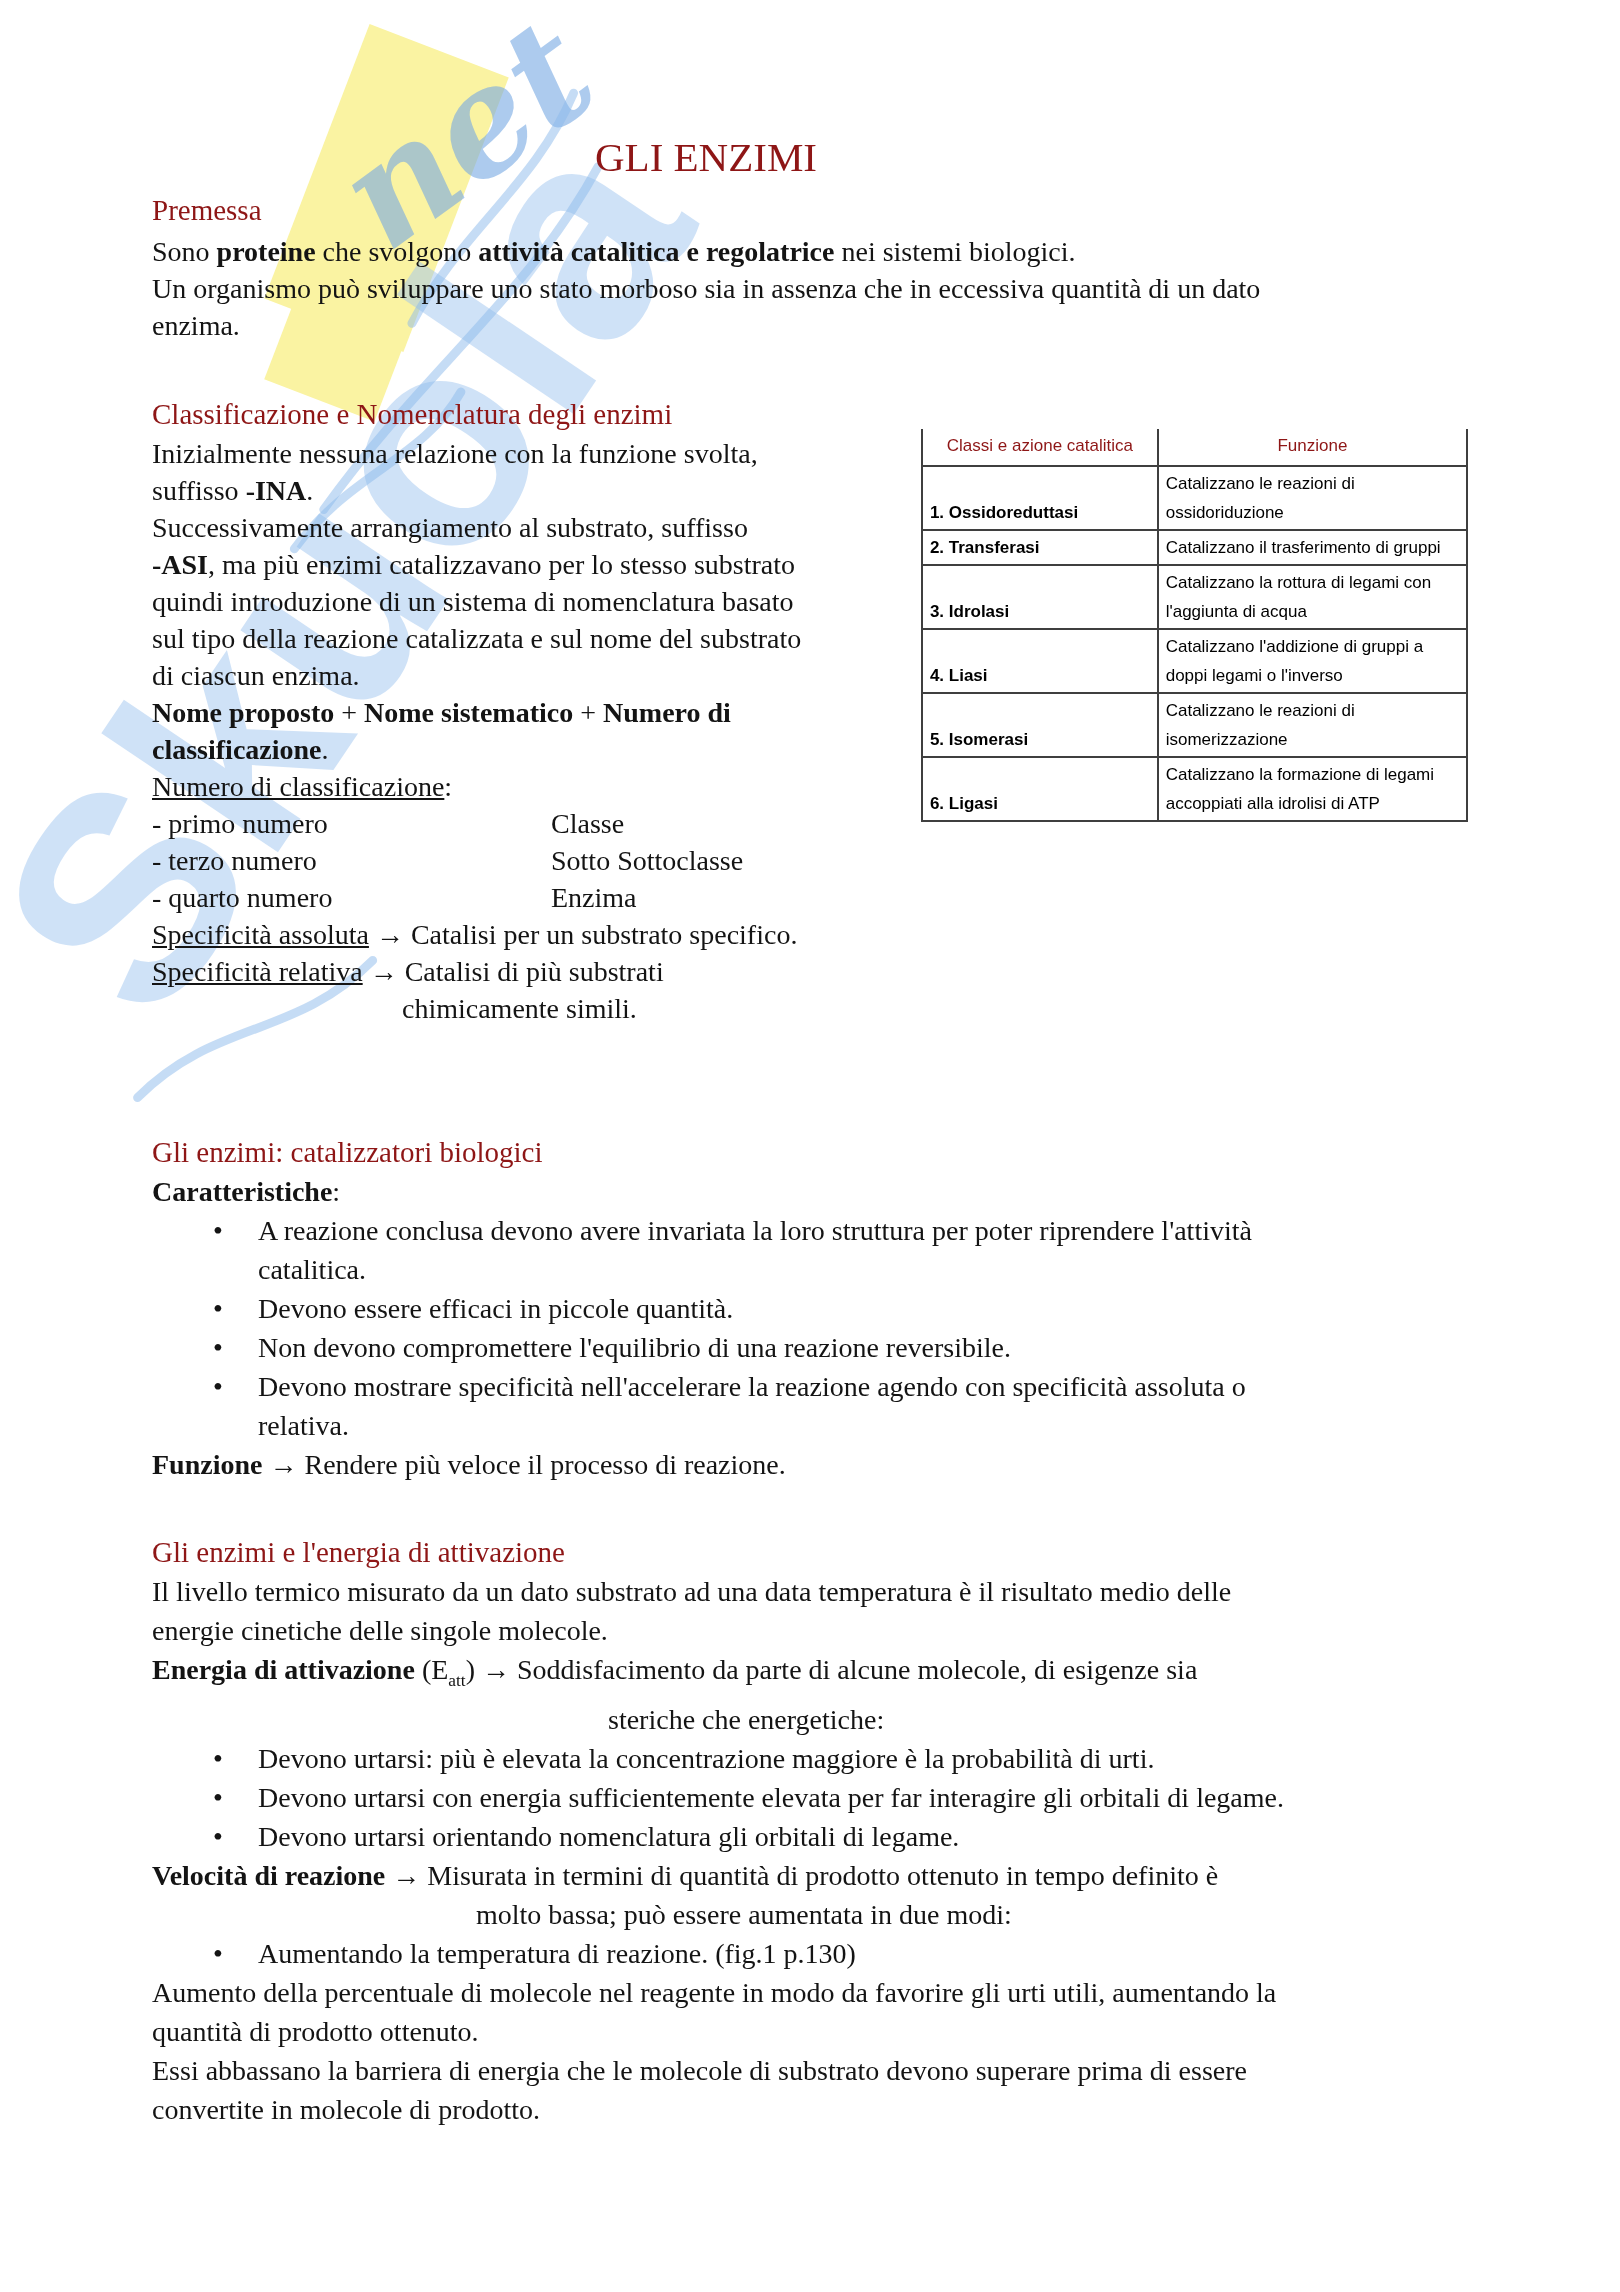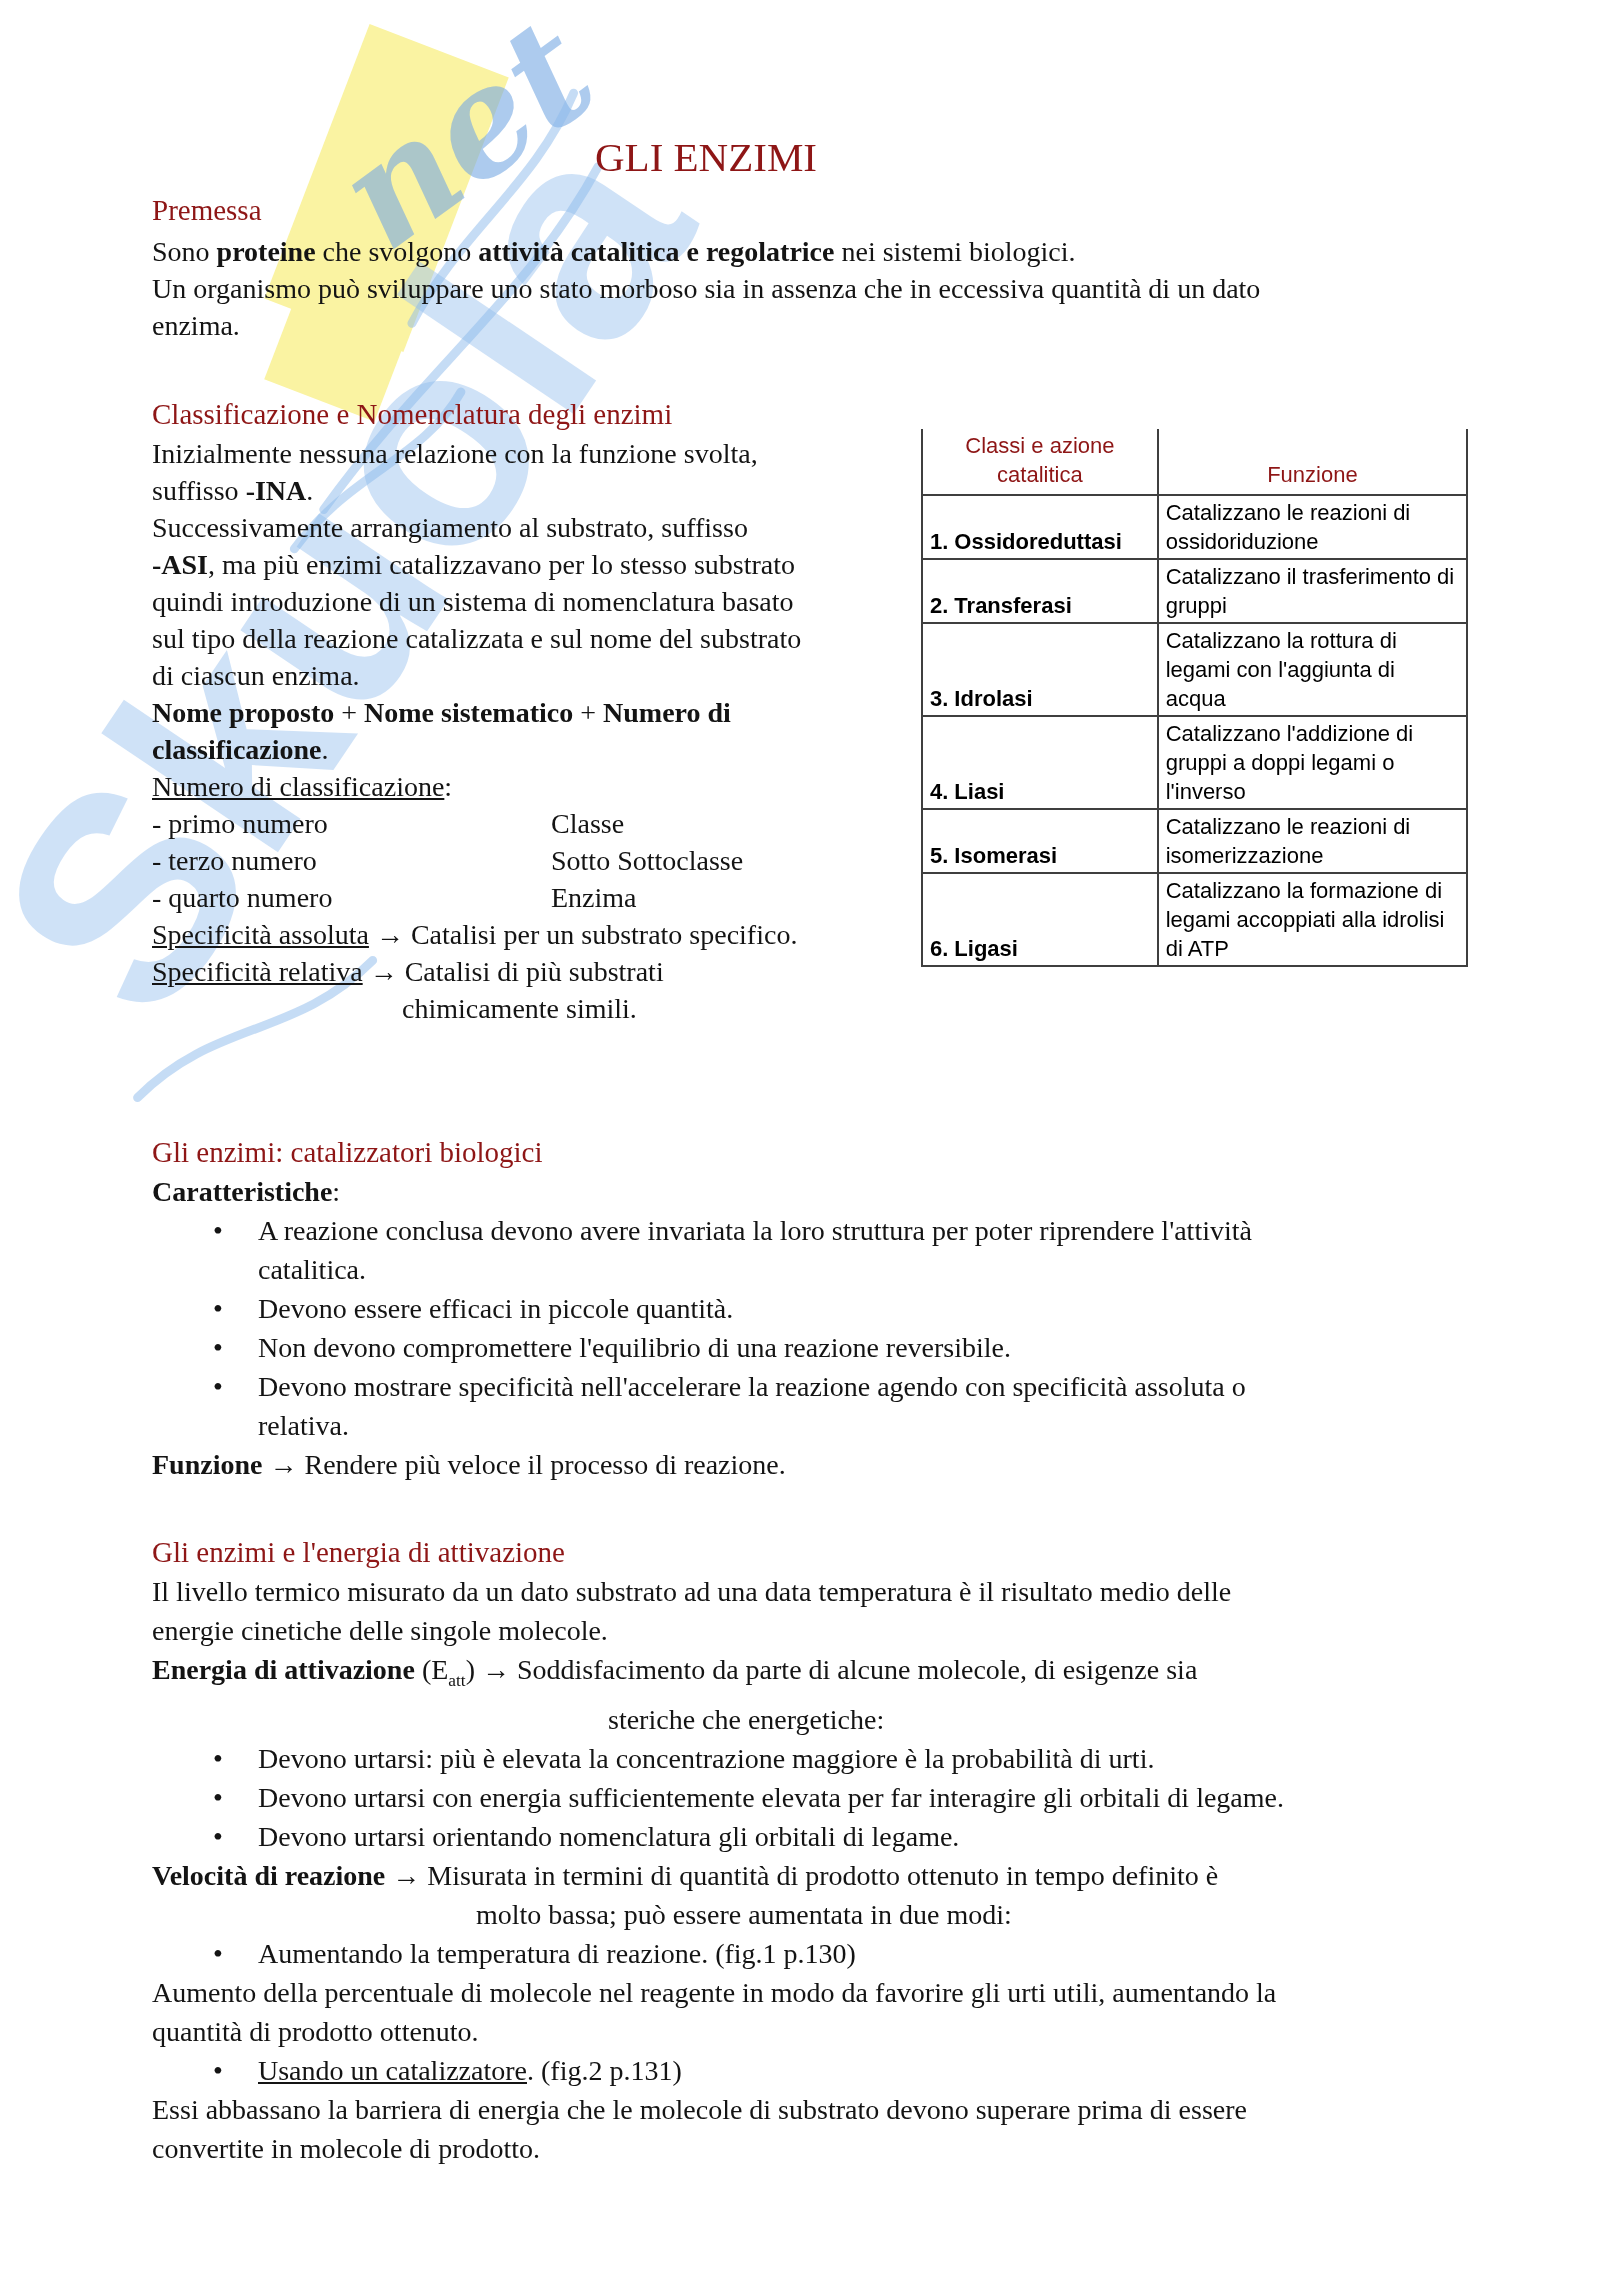--- a/index.html
+++ b/index.html
@@ -30,21 +30,21 @@
   b{font-weight:700;}
   .ul{text-decoration:underline;}
   .c1{display:inline-block;width:399px;}
   .ind-spec3{padding-left:250px;}
   .ind-l4e{padding-left:456px;}
   .ind-v2{padding-left:324px;}
   .cont{padding-left:106px;}
   .bul .dot{display:inline-block;margin-left:61px;width:45px;}
   
   .enz-table{position:absolute;left:921px;top:429px;width:547px;border-collapse:collapse;
-             font-family:"Liberation Sans",sans-serif;font-size:22px;line-height:29px;color:#000;}
+             font-family:"Liberation Sans",sans-serif;font-size:17px;line-height:29px;color:#000;}
   .enz-table th,.enz-table td{border:2px solid #3f3f3f;padding:2px 6.9px;}
   .enz-table th{border-top:none;color:#8e1616;font-weight:400;text-align:center;
                 vertical-align:bottom;padding-bottom:4.9px;}
   .enz-table td.cl{font-weight:700;width:220px;vertical-align:bottom;}
   .enz-table td.fn{vertical-align:top;}
   sub{font-size:62%;}
 </style>
 </head>
 <body>
 
@@ -149,20 +149,19 @@
       <div class="line"><b>Energia di attivazione</b><span> (E</span><sub>att</sub><span>) →  Soddisfacimento da parte di alcune molecole, di esigenze sia</span></div>
       <div class="line ind-l4e">steriche che energetiche:</div>
       <div class="line bul"><span class="dot">•</span><span>Devono urtarsi: più è elevata la concentrazione maggiore è la probabilità di urti.</span></div>
       <div class="line bul"><span class="dot">•</span><span>Devono urtarsi con energia sufficientemente elevata per far interagire gli orbitali di legame.</span></div>
       <div class="line bul"><span class="dot">•</span><span>Devono urtarsi orientando nomenclatura gli orbitali di legame.</span></div>
       <div class="line"><b>Velocità di reazione</b><span> →  Misurata in termini di quantità di prodotto ottenuto in tempo definito è</span></div>
       <div class="line ind-v2">molto bassa; può essere aumentata in due modi:</div>
       <div class="line bul"><span class="dot">•</span><span>Aumentando la temperatura di reazione. (fig.1 p.130)</span></div>
       <div class="line">Aumento della percentuale di molecole nel reagente in modo da favorire gli urti utili, aumentando la</div>
       <div class="line">quantità di prodotto ottenuto.</div>
-      <div class="line bul"><span class="dot">•</span><span><span class="ul">Usando un catalizzatore</span><span>. (fig.2 p.131)</span></span></div>
       <div class="line">Essi abbassano la barriera di energia che le molecole di substrato devono superare prima di essere</div>
       <div class="line">convertite in molecole di prodotto.</div>
     </div>
 
   </div>
 </div>
 
 
 </body></html>

